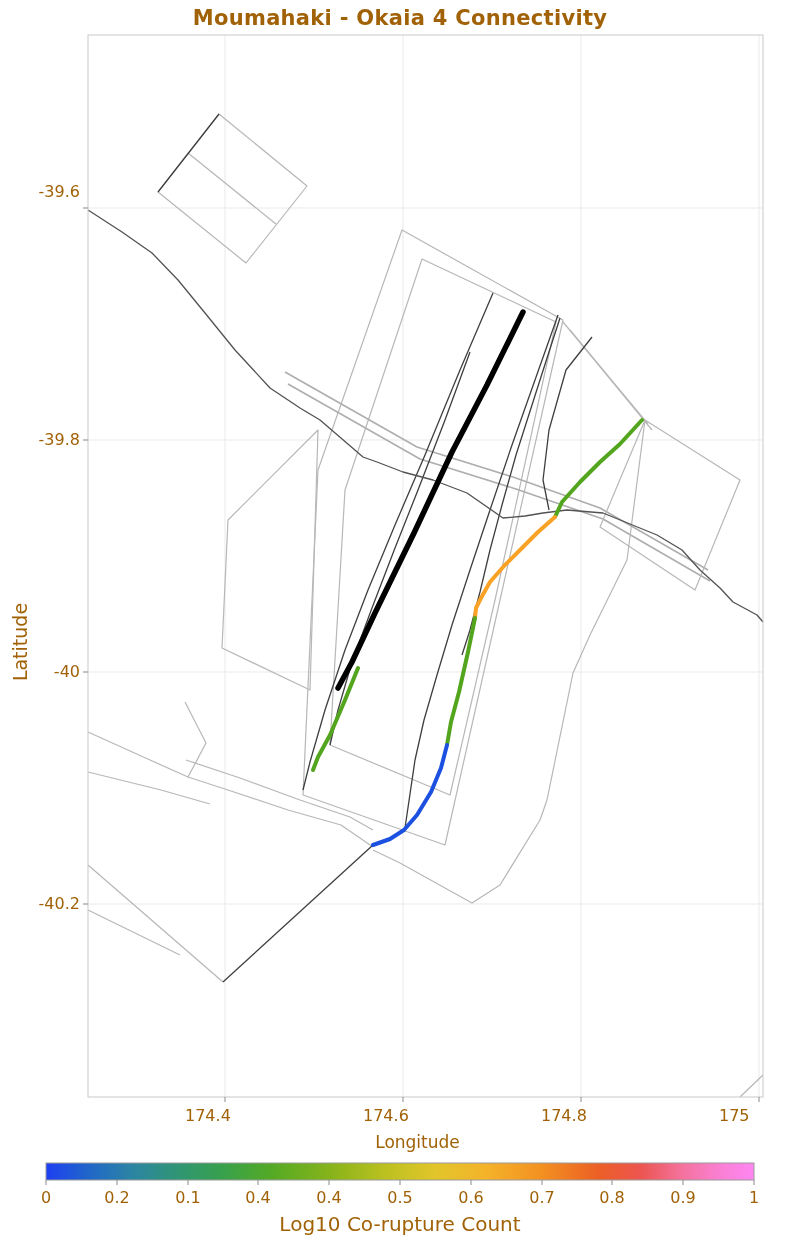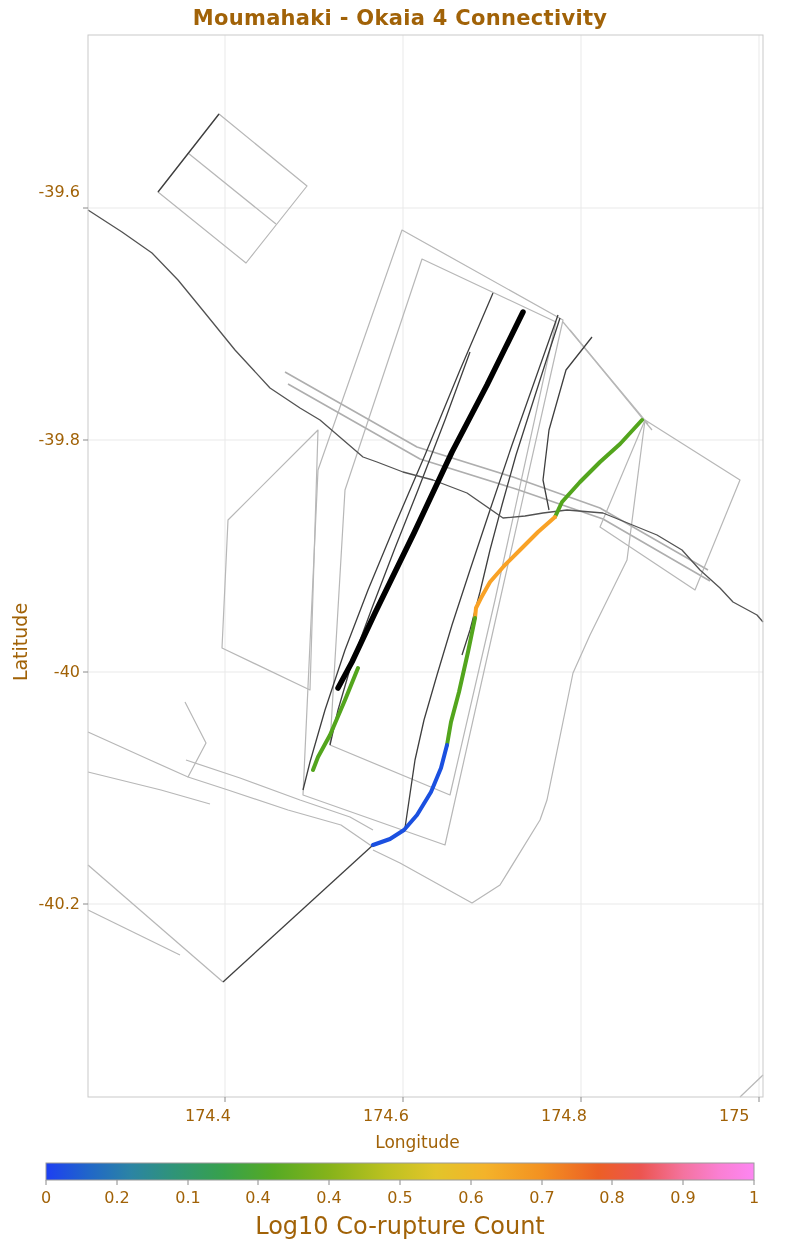--- a/index.html
+++ b/index.html
@@ -4,21 +4,21 @@
 <style>
   html,body{margin:0;padding:0;background:#ffffff;}
   #fig{position:relative;width:800px;height:1246px;background:#fff;
        font-family:"DejaVu Sans","Liberation Sans",sans-serif;color:#a16207;overflow:hidden;}
   #mapsvg{position:absolute;left:0;top:0;}
   .t{position:absolute;white-space:nowrap;}
   #title{left:0;top:6px;width:800px;text-align:center;font-size:21px;font-weight:bold;letter-spacing:.3px;}
   #xlabel{left:80px;top:1132px;width:675px;text-align:center;font-size:17px;}
   #ylabel{left:-60px;top:631px;width:160px;text-align:center;font-size:19px;
           transform:rotate(-90deg);transform-origin:center;}
-  #cblabel{left:46px;top:1212px;width:708px;text-align:center;font-size:24px;}
+  #cblabel{left:46px;top:1212px;width:708px;text-align:center;font-size:20px;}
   .tickx{position:absolute;width:80px;text-align:left;font-size:16px;top:1106px;}
   .ticky{position:absolute;width:56px;text-align:right;font-size:16px;left:24px;}
   .tickc{position:absolute;width:60px;text-align:center;font-size:16px;top:1188px;}
 </style>
 </head>
 <body>
 
 <div id="fig">
   <svg id="mapsvg" width="800" height="1246">
     <defs>

